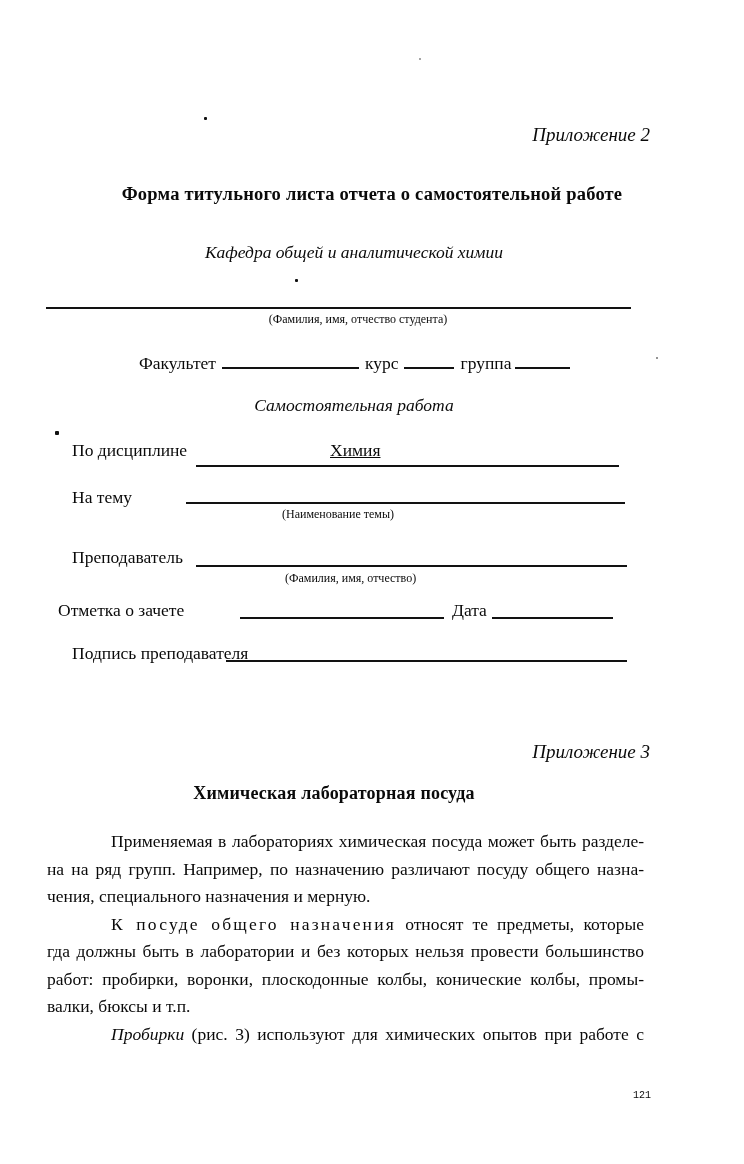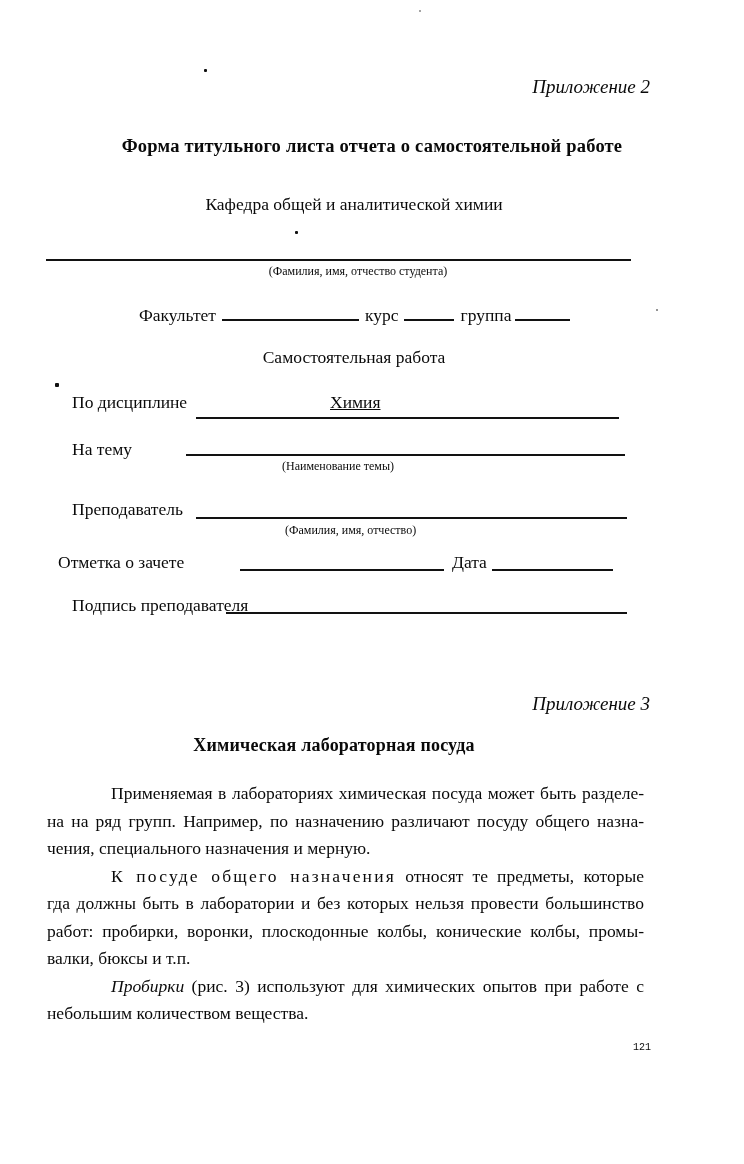--- a/index.html
+++ b/index.html
@@ -5,38 +5,39 @@
   html,body { margin:0; padding:0; background:#e8e8e8; }
   .page {
     position: relative;
     width: 744px; height: 1164px;
     margin: 0 auto;
     background: #ffffff;
     font-family: "Liberation Serif", serif;
     color: #0a0a0a;
     overflow: hidden;
   }
-  .abs { position: absolute; }
+  .abs { position: absolute; margin-top: 48px; }
   .appendix-label {
     font-style: italic;
     font-size: 19px;
     right: 94px;
     white-space: nowrap;
   }
   .form-title {
     left: 0; width: 744px;
     text-align: center;
     font-weight: bold;
     font-size: 18.5px;
     letter-spacing: 0.2px;
   }
   .centered-line {
     left: 0; width: 708px;
     text-align: center;
     font-size: 17.5px;
+    font-style: italic;
   }
   .rule {
     border-top: 2px solid #121212;
     height: 0;
   }
   .caption {
     font-size: 12px;
     white-space: nowrap;
   }
   .form-label { font-size: 17.5px; white-space: nowrap; }
@@ -115,18 +116,17 @@
 
   <div class="abs para-block">
     <div class="pline stretch indent">Применяемая в лабораториях химическая посуда может быть разделе-</div>
     <div class="pline stretch">на на ряд групп. Например, по назначению различают посуду общего назна-</div>
     <div class="pline">чения, специального назначения и мерную.</div>
     <div class="pline stretch indent"><span class="spaced">К посуде общего назначения</span><span> относят те предметы, которые все-</span></div>
     <div class="pline stretch">гда должны быть в лаборатории и без которых нельзя провести большинство</div>
     <div class="pline stretch">работ: пробирки, воронки, плоскодонные колбы, конические колбы, промы-</div>
     <div class="pline">валки, бюксы и т.п.</div>
     <div class="pline stretch indent"><span class="ital">Пробирки</span><span> (рис. 3) используют для химических опытов  при работе с</span></div>
-    <div class="pline">небольшим количеством вещества.</div>
   </div>
 
   <div class="abs page-number">121</div>
 
 </div>
 
 </body></html>

